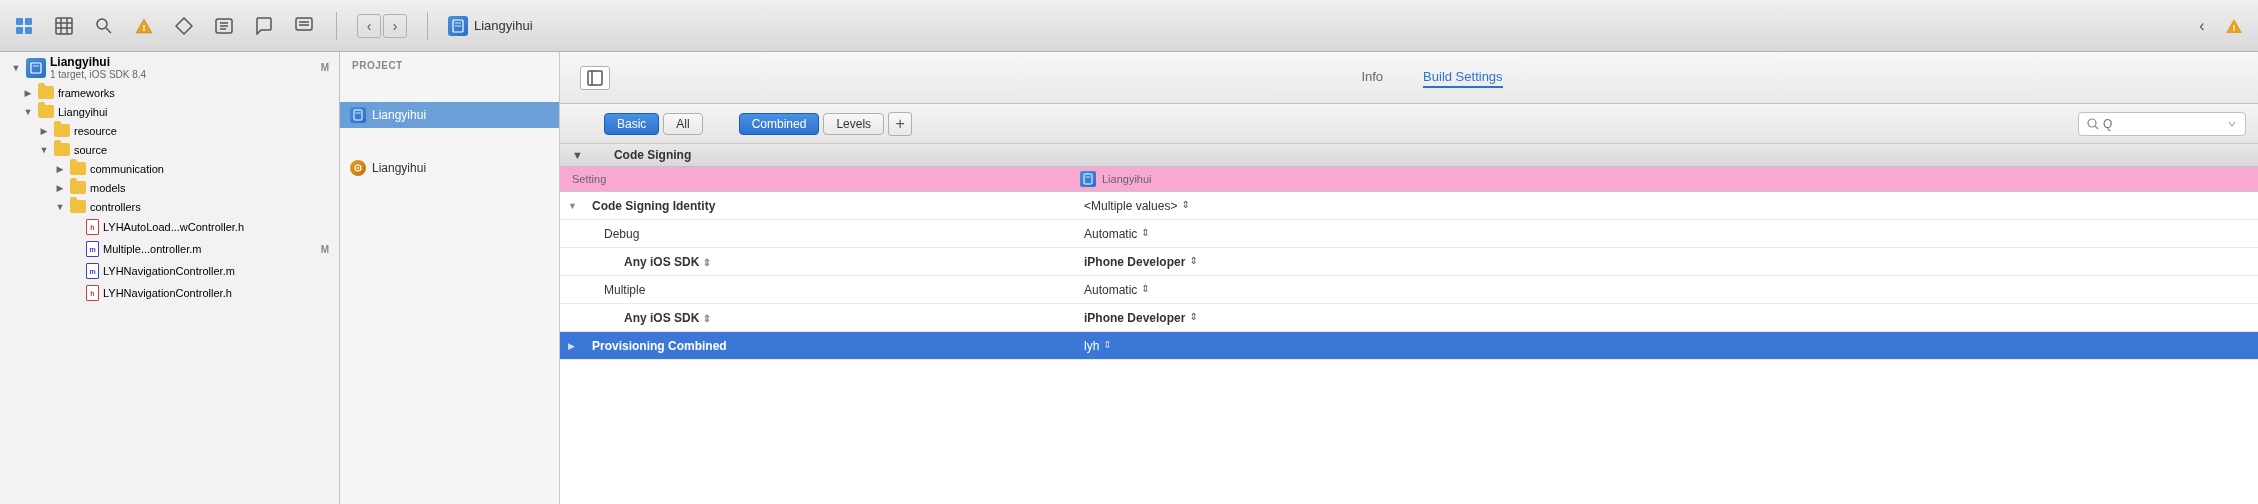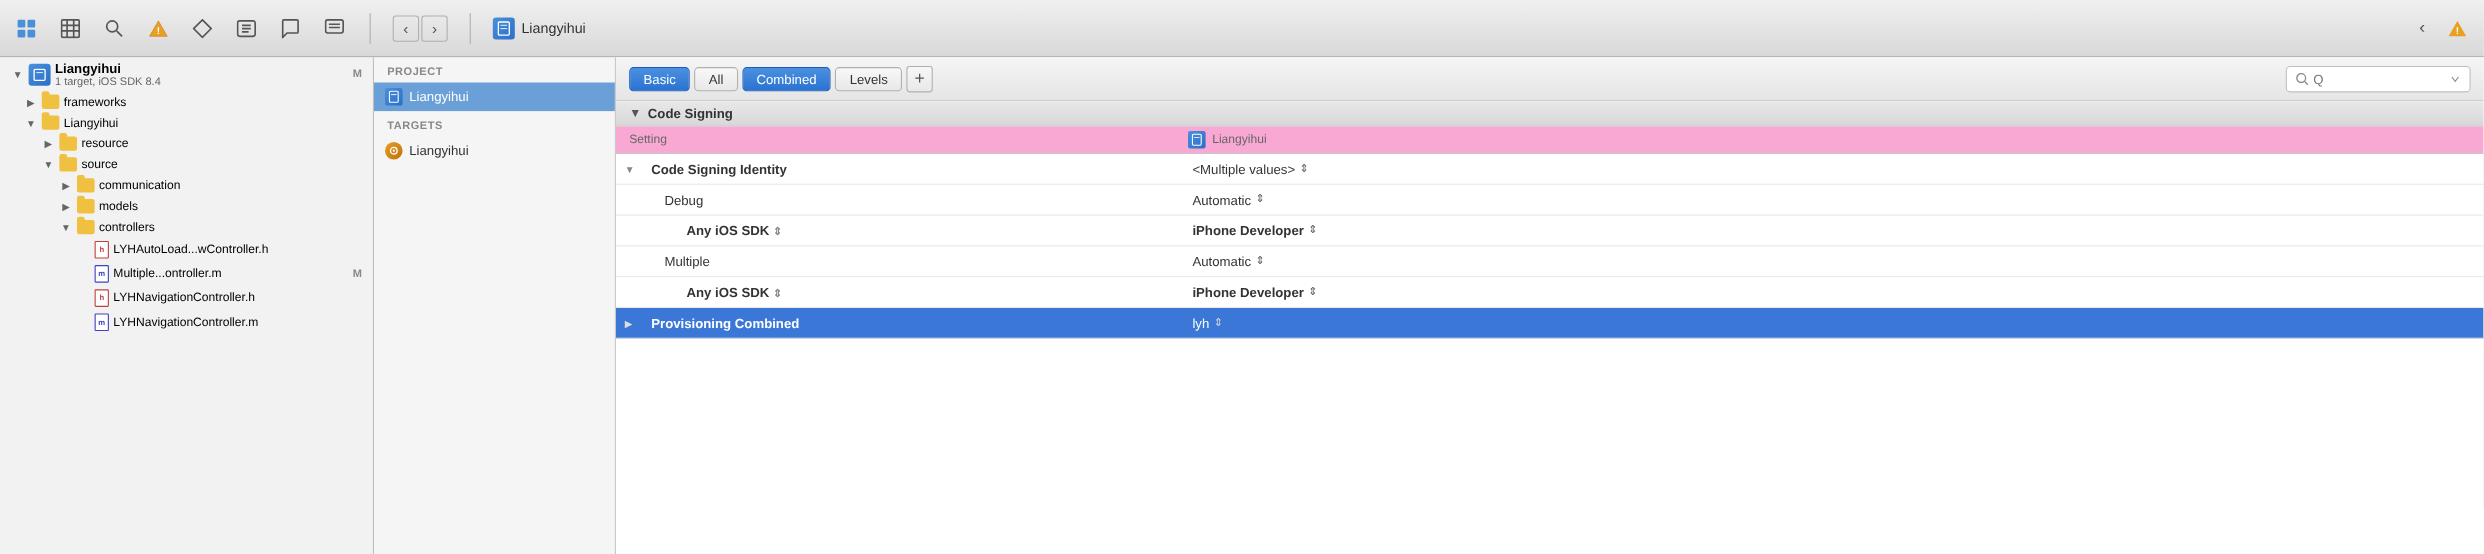--- a/index.html
+++ b/index.html
@@ -253,20 +253,21 @@
       border: 1px solid #b0b0b0;
       background: linear-gradient(to bottom, #f8f8f8, #e8e8e8);
       font-size: 12px;
       cursor: pointer;
       color: #333;
     }
     .filter-btn.active {
       background: linear-gradient(to bottom, #4a90e2, #2b73d0);
       color: white;
       border-color: #1a5bbf;
+      margin-left: 32px;
     }
     .add-btn {
       width: 24px;
       height: 24px;
       border: 1px solid #b0b0b0;
       border-radius: 3px;
       background: linear-gradient(to bottom, #f8f8f8, #e8e8e8);
       cursor: pointer;
       display: flex;
       align-items: center;
@@ -303,20 +304,21 @@
       align-items: center;
       padding: 4px 12px;
       background: linear-gradient(to bottom, #e8e8e8, #d8d8d8);
       border-bottom: 1px solid #c0c0c0;
       gap: 6px;
     }
     .section-title {
       font-size: 12px;
       font-weight: 700;
       color: #333;
+      margin-left: 25px;
     }
     .col-headers {
       display: flex;
       align-items: center;
       padding: 4px 0;
       border-bottom: 1px solid #c8c8c8;
       background: #f9a8d4;
     }
     .col-setting {
       width: 500px;
@@ -544,57 +546,70 @@
 
     <div class="sidebar-folder-row indent-4">
       <div class="disclosure"></div>
       <div class="file-icon m-file">m</div>
       <span class="sidebar-label">Multiple...ontroller.m</span>
       <span class="badge-m">M</span>
     </div>
 
     <div class="sidebar-folder-row indent-4">
       <div class="disclosure"></div>
+      <div class="file-icon m-file">m</div>
+      <span class="sidebar-label">LYHNavigationController.m</span>
+    </div>
+
+    <div class="sidebar-folder-row indent-4">
+      <div class="disclosure"></div>
       <div class="file-icon h-file">h</div>
       <span class="sidebar-label">LYHNavigationController.h</span>
     </div>
 
-    <div class="sidebar-folder-row indent-4">
-      <div class="disclosure"></div>
-      <div class="file-icon m-file">m</div>
-      <span class="sidebar-label">LYHNavigationController.m</span>
-    </div>
-
-  </div>
-
-  <div style="width:220px;background:#f5f5f5;border-right:1px solid #c8c8c8;display:flex;flex-direction:column;flex-shrink:0;overflow-y:auto;">
+  </div>
+
+  <div style="width:220px;background:#f5f5f5;border-right:1px solid #c8c8c8;display:flex;flex-direction:column;flex-shrink:0;overflow-y:auto;gap:27px;">
     <div style="padding:8px 12px 4px;font-size:10px;font-weight:700;color:#888;letter-spacing:0.5px;">PROJECT</div>
     <div style="display:flex;align-items:center;padding:5px 10px;gap:6px;background:#6a9fd8;cursor:pointer;">
       <div style="width:16px;height:16px;background:linear-gradient(135deg,#4a90d9,#2a6fc9);border-radius:2px;display:flex;align-items:center;justify-content:center;color:white;font-size:9px;">
         <svg width="10" height="12" viewBox="0 0 10 12" fill="white">
             <rect x="1" y="1" width="8" height="10" rx="1" fill="none" stroke="white" stroke-width="1"></rect>
             <line x1="2.5" y1="4" x2="7.5" y2="4" stroke="white" stroke-width="0.8"></line>
           </svg>
       </div>
       <span style="font-size:12px;color:white;font-weight:500;">Liangyihui</span>
     </div>
-    <div style="padding:8px 12px 4px;font-size:10px;font-weight:700;color:#888;letter-spacing:0.5px;">TARGETS</div>
     <div style="display:flex;align-items:center;padding:5px 10px;gap:6px;cursor:pointer;">
       <div style="width:16px;height:16px;background:linear-gradient(135deg,#e8a020,#c07010);border-radius:50%;display:flex;align-items:center;justify-content:center;">
         <svg width="10" height="10" viewBox="0 0 10 10" fill="white">
             <circle cx="5" cy="5" r="3" fill="none" stroke="white" stroke-width="1.2"></circle>
             <circle cx="5" cy="5" r="1" fill="white"></circle>
           </svg>
       </div>
       <span style="font-size:12px;color:#333;">Liangyihui</span>
     </div>
   </div>
 
   <div class="content">
 
+    <div class="content-header">
+      <div class="editor-toggle">
+        <svg width="16" height="16" viewBox="0 0 16 16" fill="none" stroke="#555" stroke-width="1.5">
+          <rect x="1" y="1" width="14" height="14" rx="1"></rect>
+          <line x1="5" y1="1" x2="5" y2="15"></line>
+        </svg>
+      </div>
+      <div class="spacer"></div>
+      <div class="content-nav-tabs">
+        <span class="nav-tab">Info</span>
+        <span class="nav-tab active">Build Settings</span>
+      </div>
+      <div class="spacer"></div>
+    </div>
 
     <div class="filter-bar">
       <button class="filter-btn active">Basic</button>
       <button class="filter-btn">All</button>
       <button class="filter-btn active">Combined</button>
       <button class="filter-btn">Levels</button>
       <div class="add-btn">
         <span>+</span>
       </div>
       <div class="search-box">

